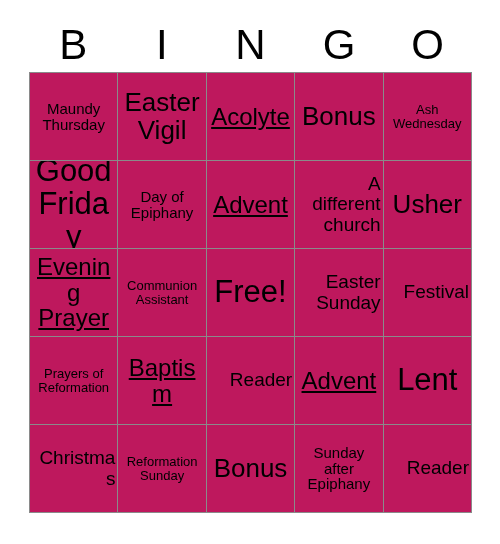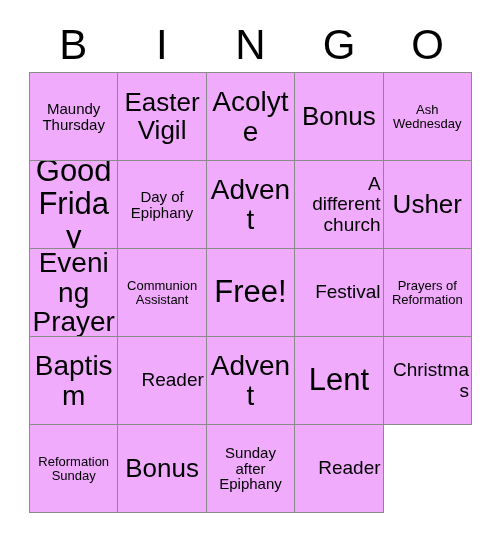--- a/index.html
+++ b/index.html
@@ -62,34 +62,34 @@
   .cell {
     border-right: 1px solid #8a8a8a;
     border-bottom: 1px solid #8a8a8a;
     box-sizing: border-box;
     display: flex;
     align-items: center;
     justify-content: center;
     text-align: center;
     padding: 1px 2px;
     overflow: hidden;
-    background: #f0abfc;
+    background: #be185d;
   }
   .cell-text {
     display: block;
     line-height: 1.06;
     width: 100%;
     word-wrap: break-word;
   }
 
   
   .fs-xs  { font-size: 13px; }
   .fs-sm  { font-size: 15px; }
   .fs-md  { font-size: 19px; text-align: right; }
-  .fs-lg  { font-size: 28px; }
+  .fs-lg  { font-size: 24px; text-decoration: underline; }
   .fs-xl  { font-size: 26px; }
   .fs-xxl { font-size: 31px; }
 </style>
 </head>
 <body>
 
 <div id="bingo-card">
 
   <div id="header-row">
     <div class="header-letter">B</div>
@@ -136,20 +136,23 @@
     <div class="cell">
         <span class="cell-text fs-lg">Evening Prayer</span>
       </div>
     <div class="cell">
         <span class="cell-text fs-xs">Communion Assistant</span>
       </div>
     <div class="cell">
         <span class="cell-text fs-xxl">Free!</span>
       </div>
     <div class="cell">
+        <span class="cell-text fs-md">Easter Sunday</span>
+      </div>
+    <div class="cell">
         <span class="cell-text fs-md">Festival</span>
       </div>
 
     <div class="cell">
         <span class="cell-text fs-xs">Prayers of Reformation</span>
       </div>
     <div class="cell">
         <span class="cell-text fs-lg">Baptism</span>
       </div>
     <div class="cell">

